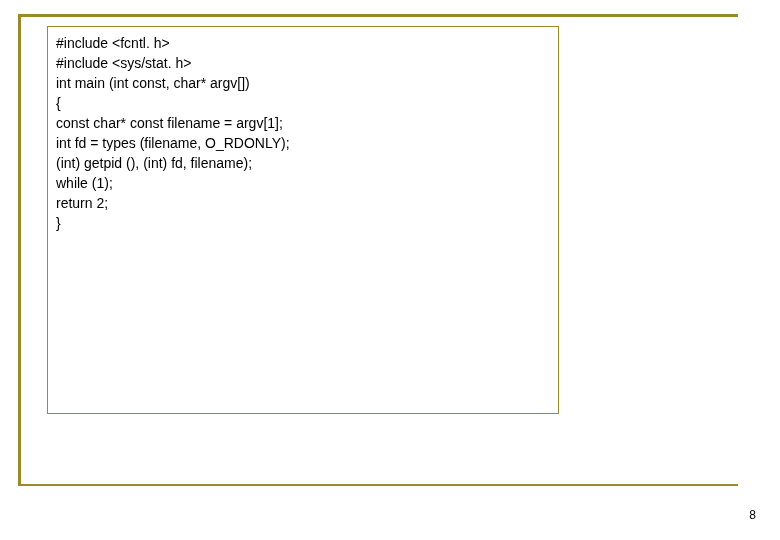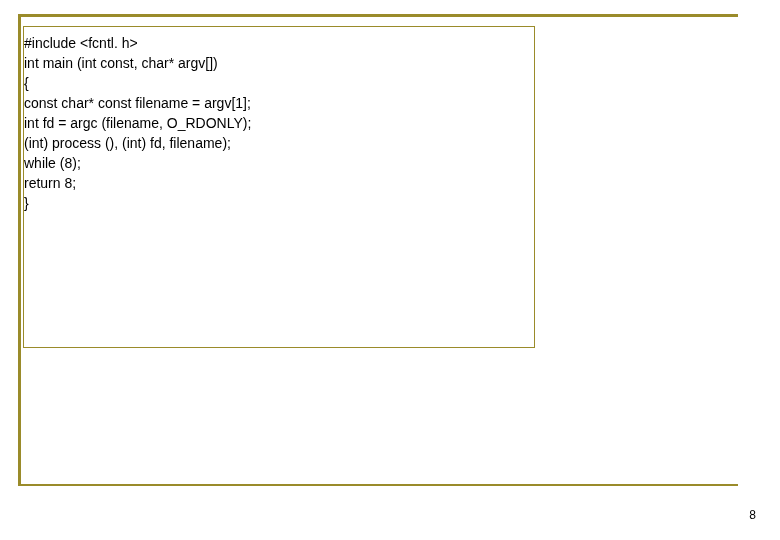--- a/index.html
+++ b/index.html
@@ -17,27 +17,27 @@
     top: 14px;
     width: 720px;
     height: 472px;
     border-top: 3px solid #9a8b2a;
     border-left: 3px solid #9a8b2a;
     border-bottom: 2px solid #9a8b2a;
     box-sizing: border-box;
   }
   .code-box {
     position: absolute;
-    left: 23px;
+    left: 47px;
     top: 26px;
     width: 512px;
-    height: 322px;
+    height: 388px;
     border: 1px solid #9a8b2a;
     box-sizing: border-box;
-    padding: 6px 8px 6px 0;
+    padding: 6px 8px 6px 8px;
   }
   .code-line {
     font-size: 14px;
     line-height: 20px;
     color: #000000;
     white-space: pre;
     font-family: Arial, Helvetica, sans-serif;
   }
   .pagenum {
     position: absolute;
@@ -48,23 +48,24 @@
     font-family: Arial, Helvetica, sans-serif;
   }
 </style>
 </head>
 <body>
 
 <div class="frame"></div>
 
 <div class="code-box">
   <div class="code-line">#include &lt;fcntl. h&gt;</div>
+  <div class="code-line">#include &lt;sys/stat. h&gt;</div>
   <div class="code-line">int main (int const, char* argv[])</div>
   <div class="code-line">{</div>
   <div class="code-line">const char* const filename = argv[1];</div>
-  <div class="code-line">int fd = argc (filename, O_RDONLY);</div>
-  <div class="code-line">(int) process (), (int) fd, filename);</div>
-  <div class="code-line">while (8);</div>
-  <div class="code-line">return 8;</div>
+  <div class="code-line">int fd = types (filename, O_RDONLY);</div>
+  <div class="code-line">(int) getpid (), (int) fd, filename);</div>
+  <div class="code-line">while (1);</div>
+  <div class="code-line">return 2;</div>
   <div class="code-line">}</div>
 </div>
 
 <div class="pagenum">8</div>
 
 </body></html>

